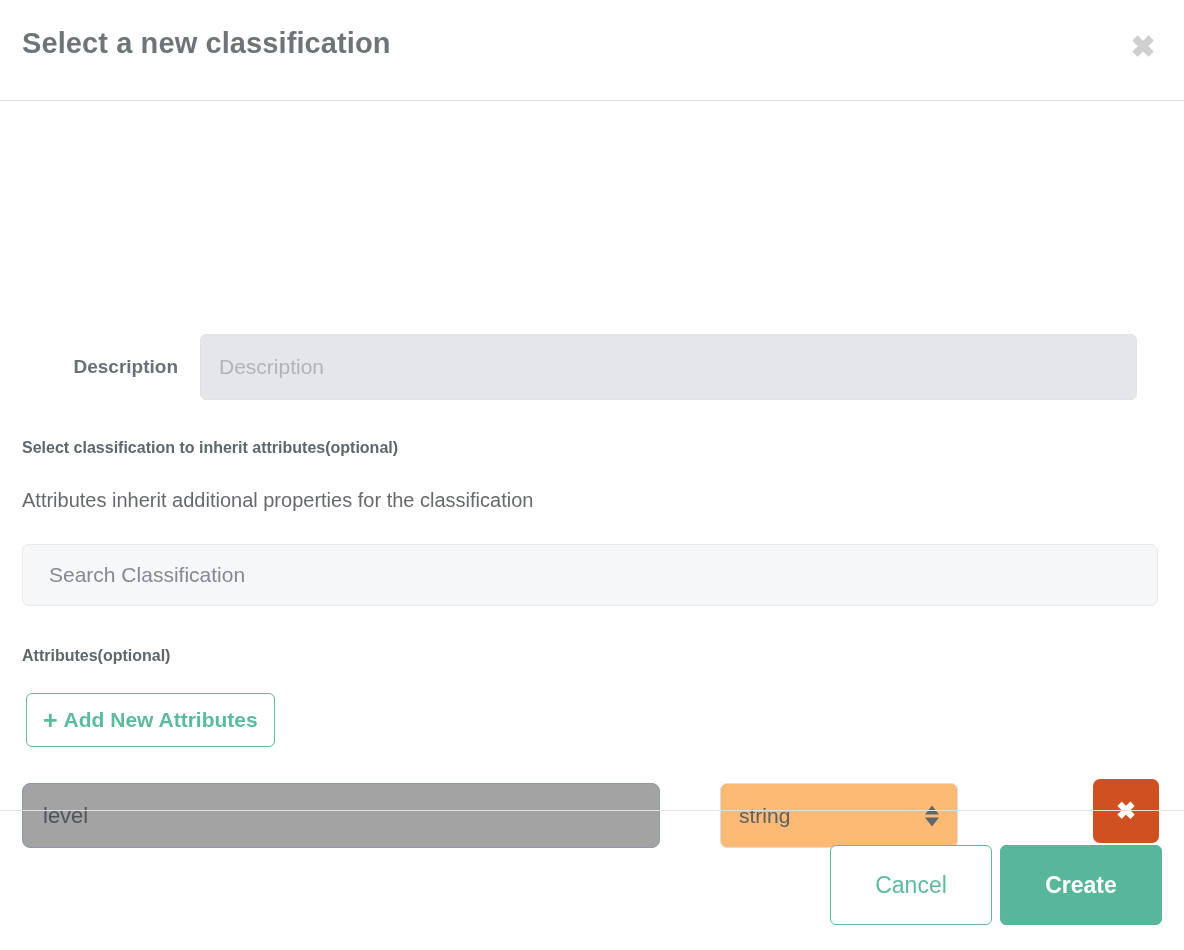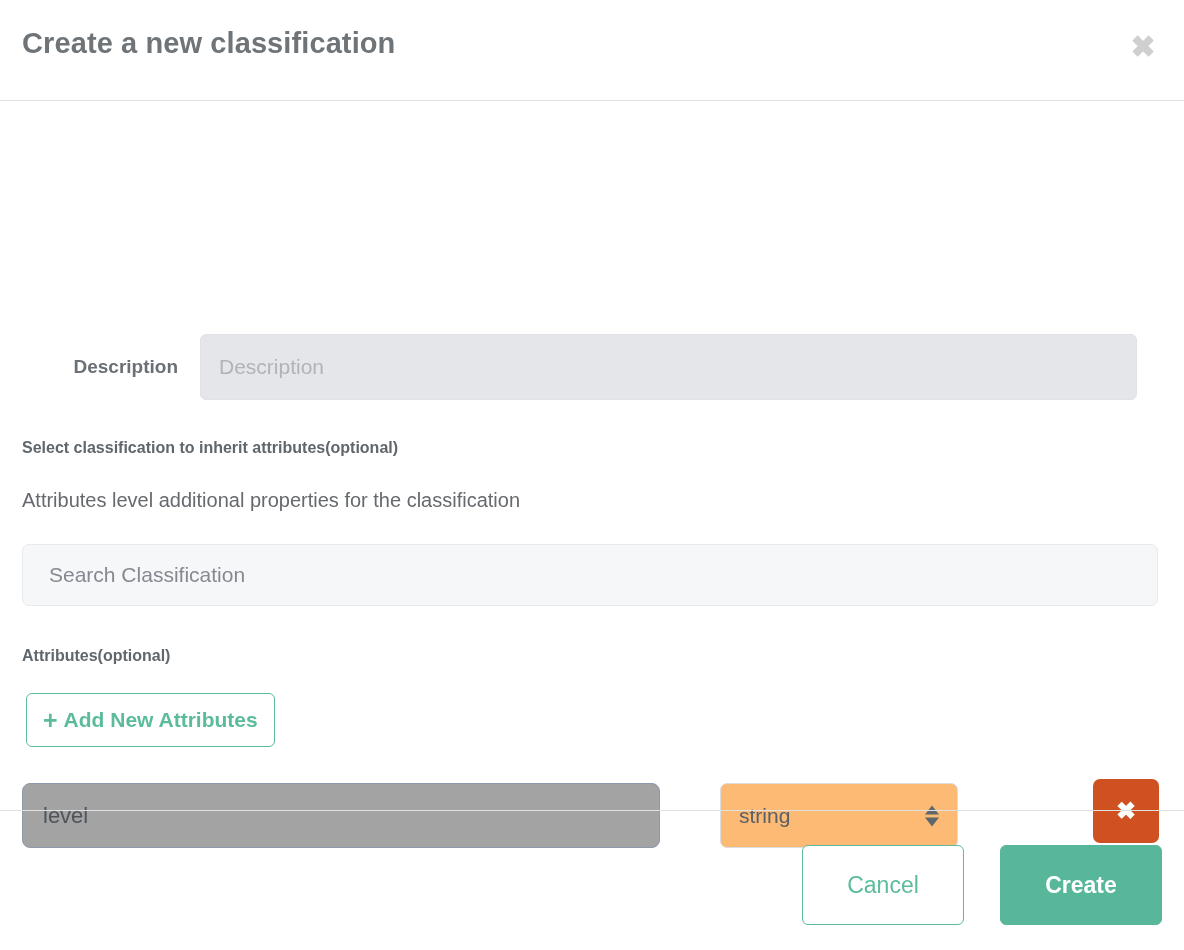--- a/index.html
+++ b/index.html
@@ -265,21 +265,21 @@
     height: 140px;
     border-top: 1px solid #e0e0e0;
     box-sizing: border-box;
   }
   .footer-buttons {
     position: absolute;
     right: 22px;
     top: 34px;
     display: flex;
     align-items: center;
-    gap: 36px;
+    gap: 8px;
   }
   .btn-cancel {
     width: 162px;
     height: 80px;
     box-sizing: border-box;
     background: #ffffff;
     border: 1px solid #5cbb9c;
     border-radius: 6px;
     color: #5cbb9c;
     font-family: "Liberation Sans", sans-serif;
@@ -300,34 +300,34 @@
     cursor: pointer;
     text-align: center;
   }
 </style>
 </head>
 <body>
 
 <div class="modal">
 
   <div class="modal-header">
-    <div class="modal-title">Create a new classification</div>
+    <div class="modal-title">Select a new classification</div>
     <div class="close-icon">✖</div>
   </div>
 
   <div class="modal-body">
 
 
     <div class="form-row desc-row">
       <div class="field-label">Description</div>
       <input class="text-input wide" type="text" placeholder="Description" style="">
     </div>
 
     <div class="section-heading inherit-heading">Select classification to inherit attributes(optional)</div>
-    <div class="section-subtext">Attributes level additional properties for the classification</div>
+    <div class="section-subtext">Attributes inherit additional properties for the classification</div>
     <input class="search-input" type="text" placeholder="Search Classification" style="">
 
     <div class="section-heading attributes-heading">Attributes(optional)</div>
 
     <button class="add-attr-button">
       <span class="plus-icon">+</span>
       <span>Add New Attributes</span>
     </button>
 
     <div class="attr-row">

